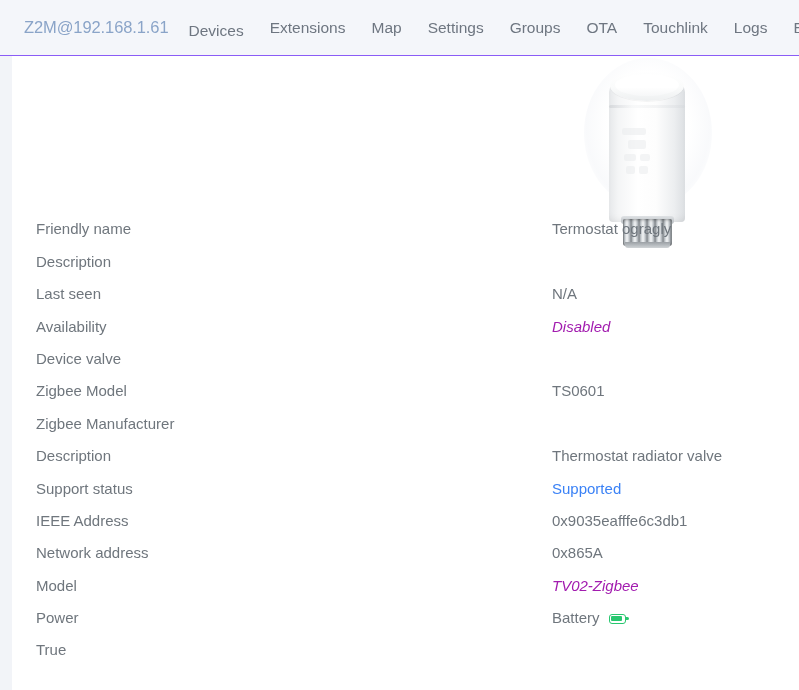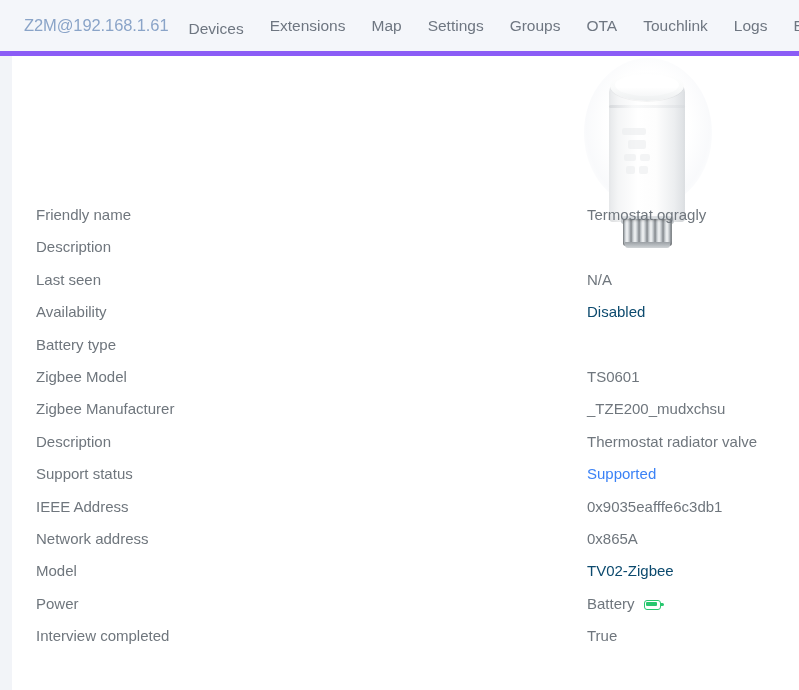--- a/index.html
+++ b/index.html
@@ -13,21 +13,21 @@
     background: #ffffff;
     font-family: "Liberation Sans", sans-serif;
     -webkit-font-smoothing: antialiased;
   }
 
   
   .navbar {
     position: relative;
     height: 56px;
     background: #f4f6fa;
-    border-bottom: 5px solid #8b5cf6;
+    border-bottom: 1px solid #8b5cf6;
     display: flex;
     align-items: center;
     padding: 0 12px 0 24px;
     width: 799px;
   }
   .nav-brand {
     color: #8aa4c8;
     font-size: 16.5px;
     text-decoration: none;
     white-space: nowrap;
@@ -181,44 +181,43 @@
 
   
   .info-table {
     position: absolute;
     left: 0;
     top: 150px;
     width: 799px;
   }
   .info-row {
     display: flex;
-    align-items: flex-start;
+    align-items: flex-end;
     height: 32.4px;
     padding: 0 8px 0 36px;
   }
   .info-label {
     width: 516px;
     flex: 0 0 516px;
     color: #6f767d;
     font-size: 15px;
     line-height: 1.2;
     white-space: nowrap;
   }
   .info-value {
     flex: 1 1 auto;
     color: #6f767d;
     font-size: 15px;
     line-height: 1.2;
     white-space: nowrap;
     display: flex;
     align-items: center;
     gap: 9px;
-    margin-left: 35px;
-  }
-  .info-value.link  { color: #0c4a6e; cursor: pointer; }
+  }
+  .info-value.link  { color: #a21caf; cursor: pointer; font-style: italic; }
   .info-value.ok    { color: #3b82f6; }
 
   
   .battery-icon {
     display: inline-block;
     position: relative;
     width: 17px;
     height: 10px;
     border: 1.6px solid #28c76f;
     border-radius: 3px;
@@ -304,33 +303,30 @@
           <span>N/A</span>
         </div>
       </div>
       <div class="info-row">
         <div class="info-label">Availability</div>
         <div class="info-value link">
           <span>Disabled</span>
         </div>
       </div>
       <div class="info-row">
-        <div class="info-label">Battery type</div>
+        <div class="info-label">Device valve</div>
       </div>
       <div class="info-row">
         <div class="info-label">Zigbee Model</div>
         <div class="info-value">
           <span>TS0601</span>
         </div>
       </div>
       <div class="info-row">
         <div class="info-label">Zigbee Manufacturer</div>
-        <div class="info-value">
-          <span>_TZE200_mudxchsu</span>
-        </div>
       </div>
       <div class="info-row">
         <div class="info-label">Description</div>
         <div class="info-value">
           <span>Thermostat radiator valve</span>
         </div>
       </div>
       <div class="info-row">
         <div class="info-label">Support status</div>
         <div class="info-value ok">
@@ -356,20 +352,19 @@
         </div>
       </div>
       <div class="info-row">
         <div class="info-label">Power</div>
         <div class="info-value">
           <span>Battery</span>
           <span class="battery-icon"></span>
         </div>
       </div>
       <div class="info-row">
-        <div class="info-label">Interview completed</div>
         <div class="info-value">
           <span>True</span>
         </div>
       </div>
     </div>
 
 </div>
 
 </body></html>

